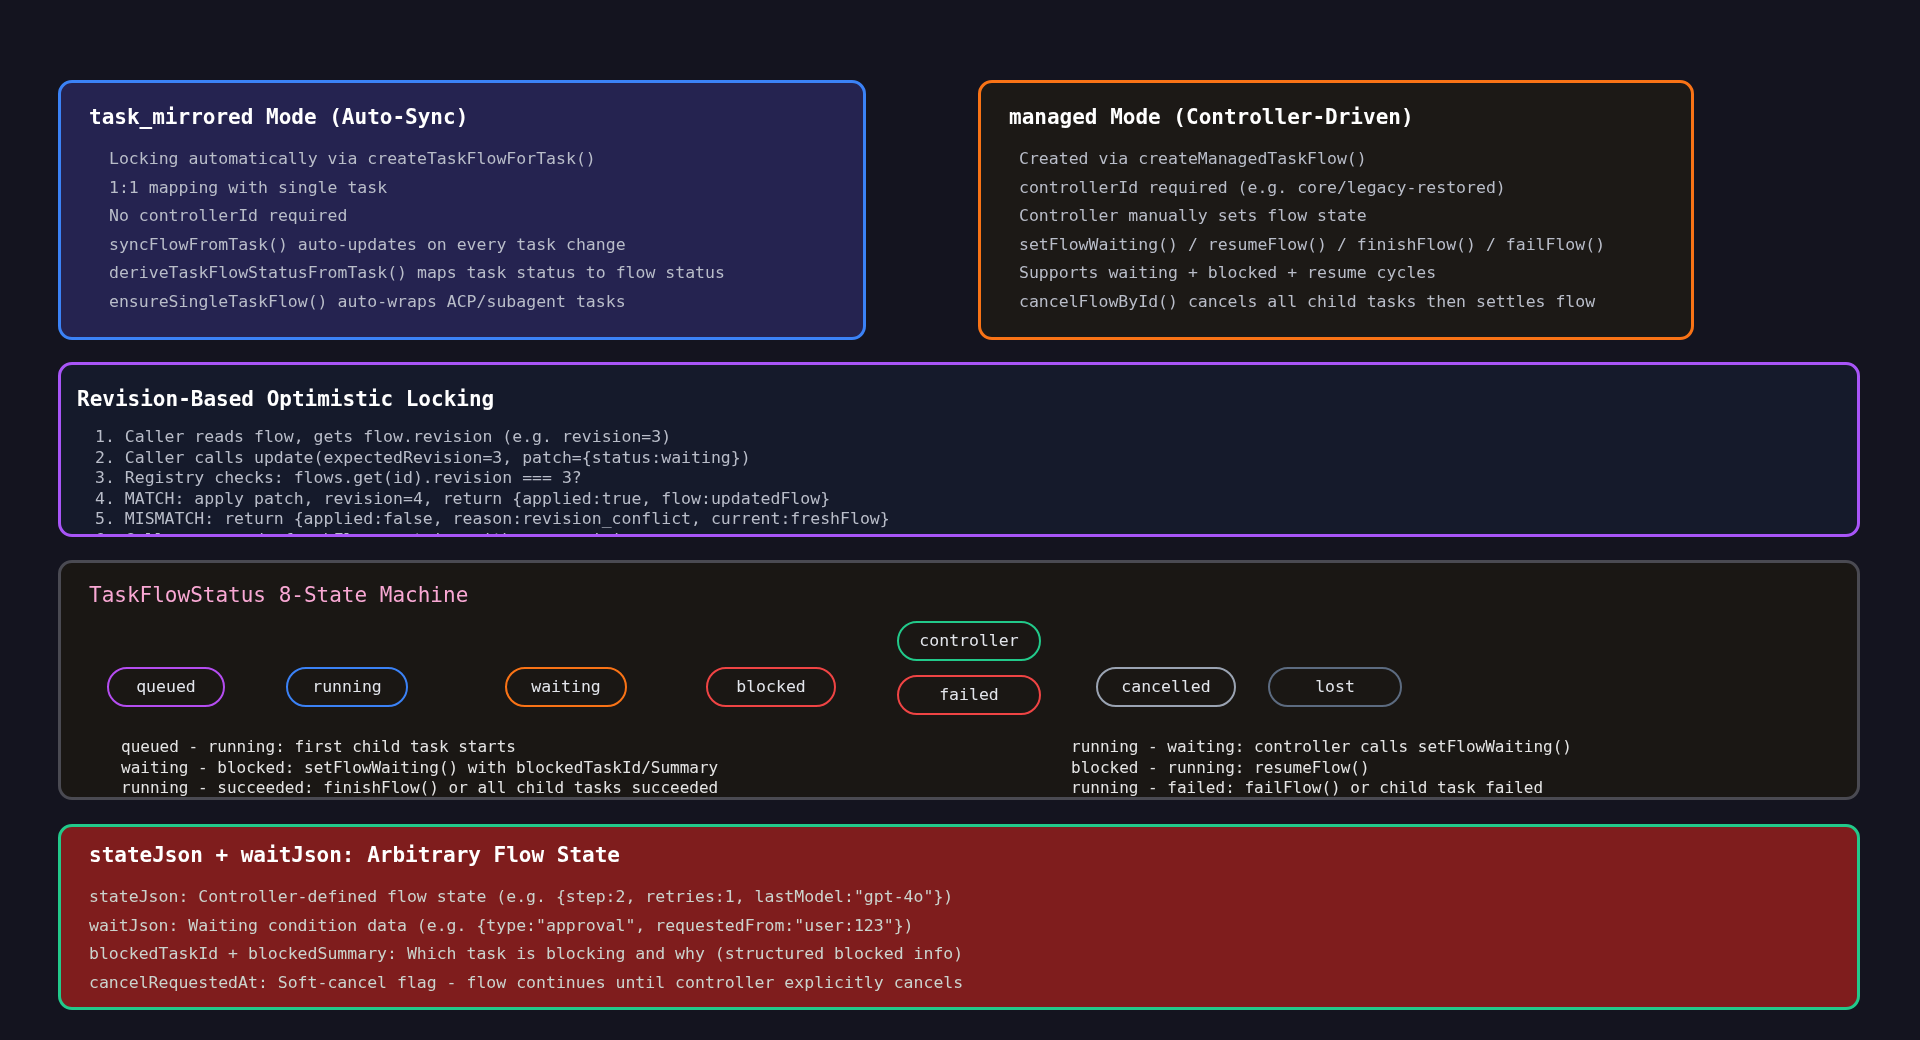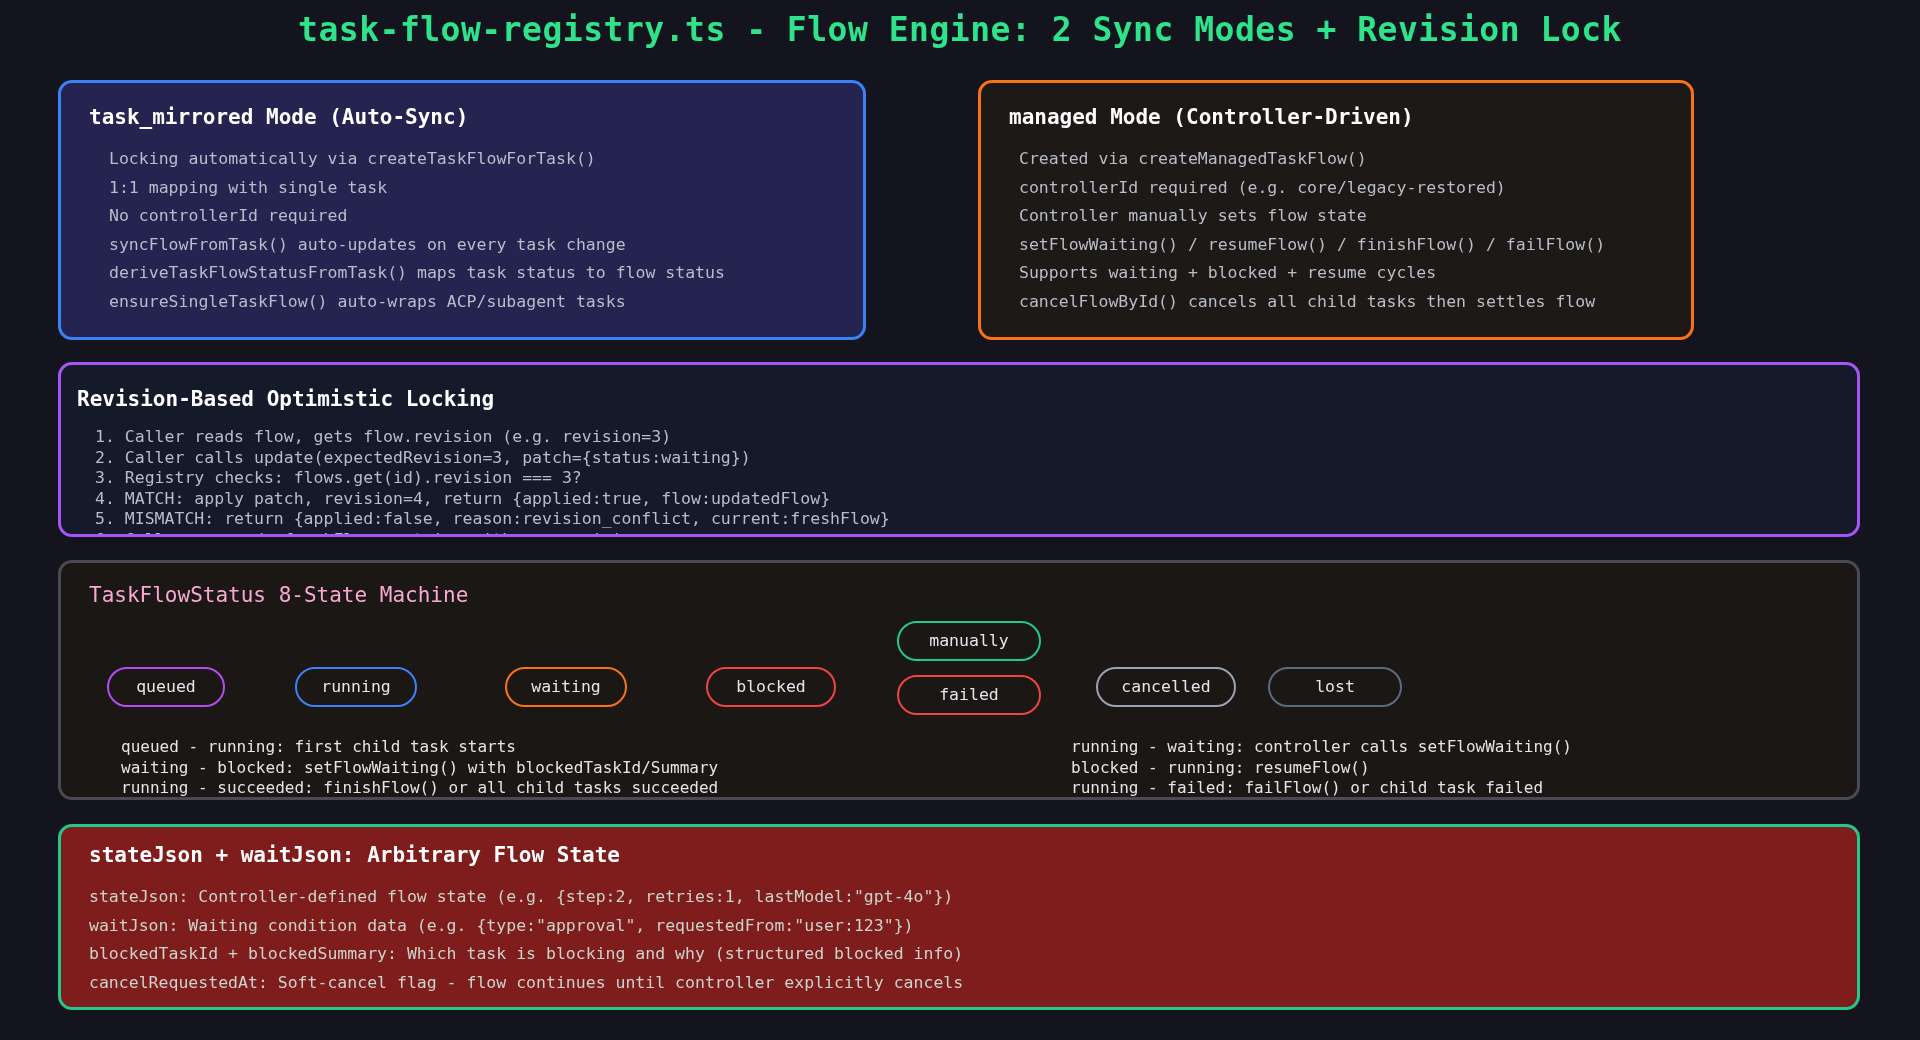--- a/index.html
+++ b/index.html
@@ -112,21 +112,20 @@
     padding: 16px 28px 0 28px;
   }
   #panel-statejson .panel-title { margin-bottom: 16px; }
   #panel-statejson .panel-line { line-height: 28.5px; color: #cbd3cd; }
 </style>
 </head>
 <body>
 
 <div class="page">
 
-  <div class="title">task-flow-registry.ts - Flow Engine: 2 Sync Modes + Revision Lock</div>
 
   <div class="panel" id="panel-mirrored">
     <div class="panel-title">task_mirrored Mode (Auto-Sync)</div>
     <div>
       <div class="panel-line">Locking automatically via createTaskFlowForTask()</div>
       <div class="panel-line">1:1 mapping with single task</div>
       <div class="panel-line">No controllerId required</div>
       <div class="panel-line">syncFlowFromTask() auto-updates on every task change</div>
       <div class="panel-line">deriveTaskFlowStatusFromTask() maps task status to flow status</div>
       <div class="panel-line">ensureSingleTaskFlow() auto-wraps ACP/subagent tasks</div>
@@ -154,24 +153,24 @@
       <div class="panel-line">4. MATCH: apply patch, revision=4, return {applied:true, flow:updatedFlow}</div>
       <div class="panel-line">5. MISMATCH: return {applied:false, reason:revision_conflict, current:freshFlow}</div>
       <div class="panel-line">6. Caller re-reads freshFlow, retries with new revision</div>
     </div>
   </div>
 
   <div class="panel" id="panel-states">
     <div class="panel-title">TaskFlowStatus 8-State Machine</div>
     <div class="badge-row" id="badge-row">
         <div class="badge" style="left: 18px; top: 46px; width: 118px; border-color: rgb(180, 77, 240);">queued</div>
-        <div class="badge" style="left: 206px; top: 46px; width: 122px; border-color: rgb(59, 130, 246);">running</div>
+        <div class="badge" style="left: 197px; top: 46px; width: 122px; border-color: rgb(59, 130, 246);">running</div>
         <div class="badge" style="left: 416px; top: 46px; width: 122px; border-color: rgb(249, 115, 22);">waiting</div>
         <div class="badge" style="left: 617px; top: 46px; width: 130px; border-color: rgb(239, 68, 68);">blocked</div>
-        <div class="badge" style="left: 808px; top: 0px; width: 144px; border-color: rgb(34, 201, 138);">manually</div>
+        <div class="badge" style="left: 808px; top: 0px; width: 144px; border-color: rgb(34, 201, 138);">controller</div>
         <div class="badge" style="left: 808px; top: 54px; width: 144px; border-color: rgb(239, 68, 68);">failed</div>
         <div class="badge" style="left: 1007px; top: 46px; width: 140px; border-color: rgb(154, 163, 178);">cancelled</div>
         <div class="badge" style="left: 1179px; top: 46px; width: 134px; border-color: rgb(92, 107, 128);">lost</div>
       </div>
     <div class="trans-cols">
       <div class="trans-col left">
         <div class="trans-line">queued - running: first child task starts</div>
         <div class="trans-line">waiting - blocked: setFlowWaiting() with blockedTaskId/Summary</div>
         <div class="trans-line">running - succeeded: finishFlow() or all child tasks succeeded</div>
         <div class="trans-line">running - cancelled: cancelFlowById() (cancelRequestedAt first)</div>

